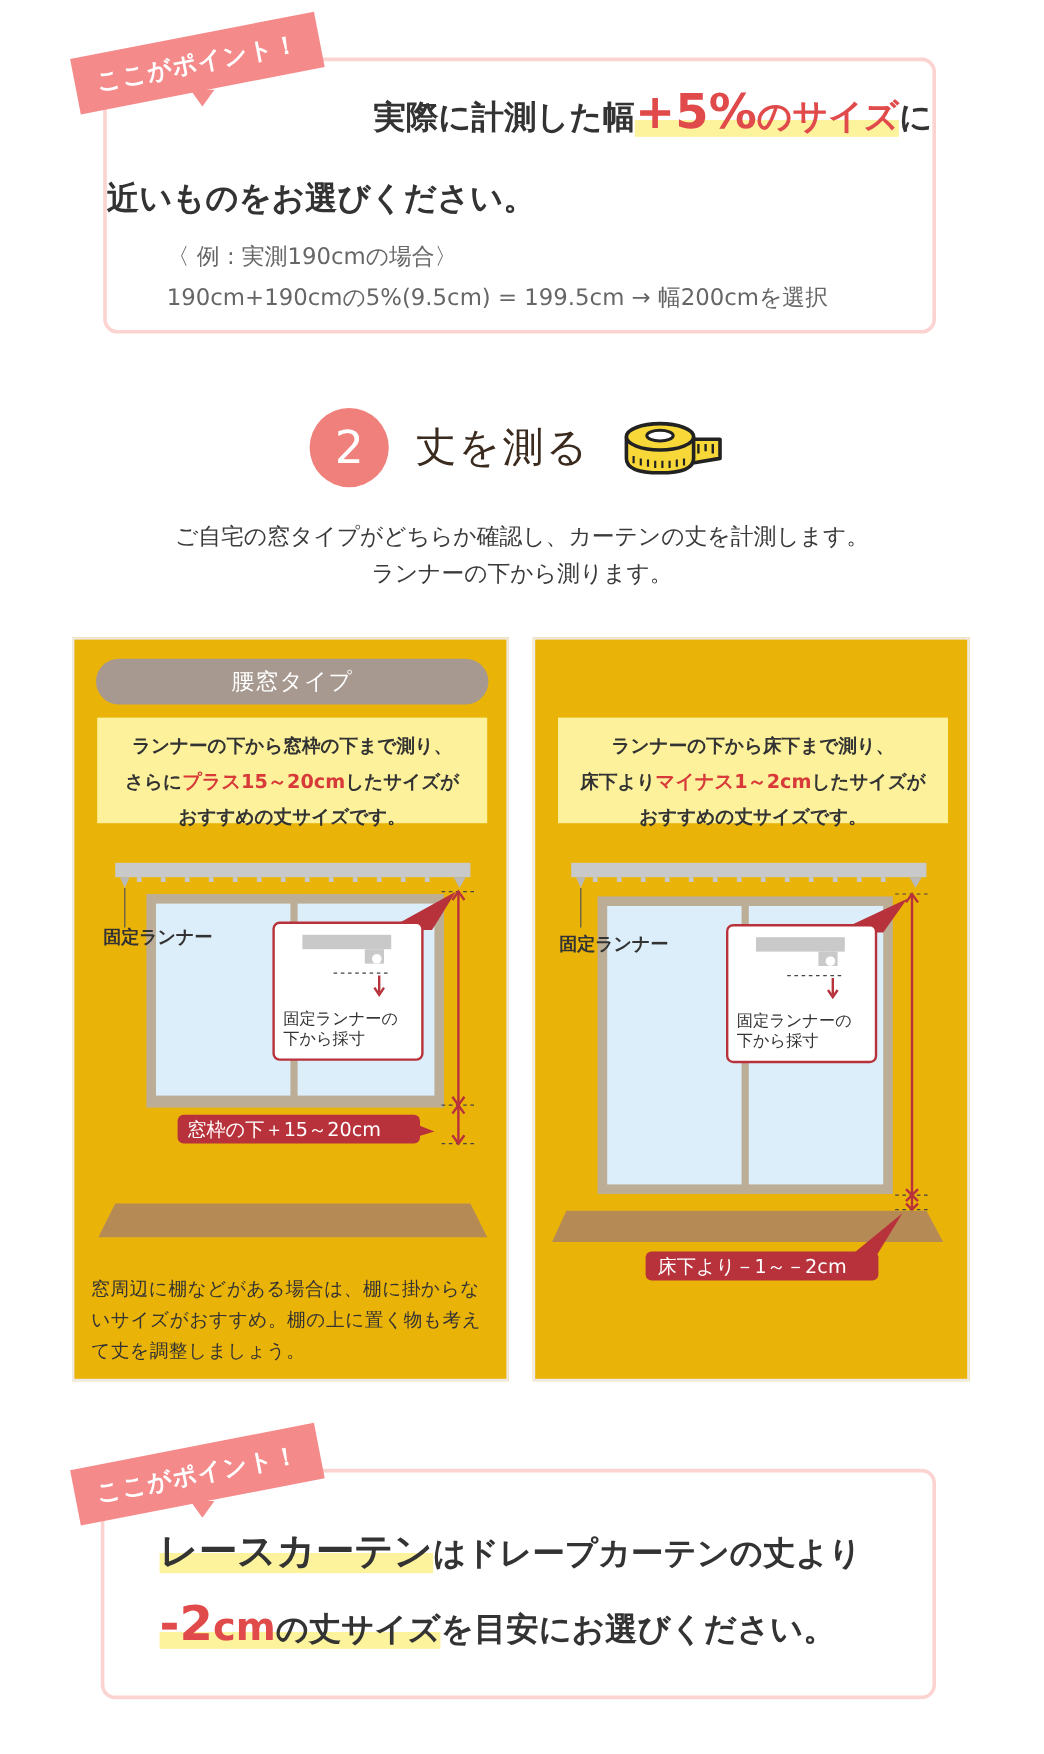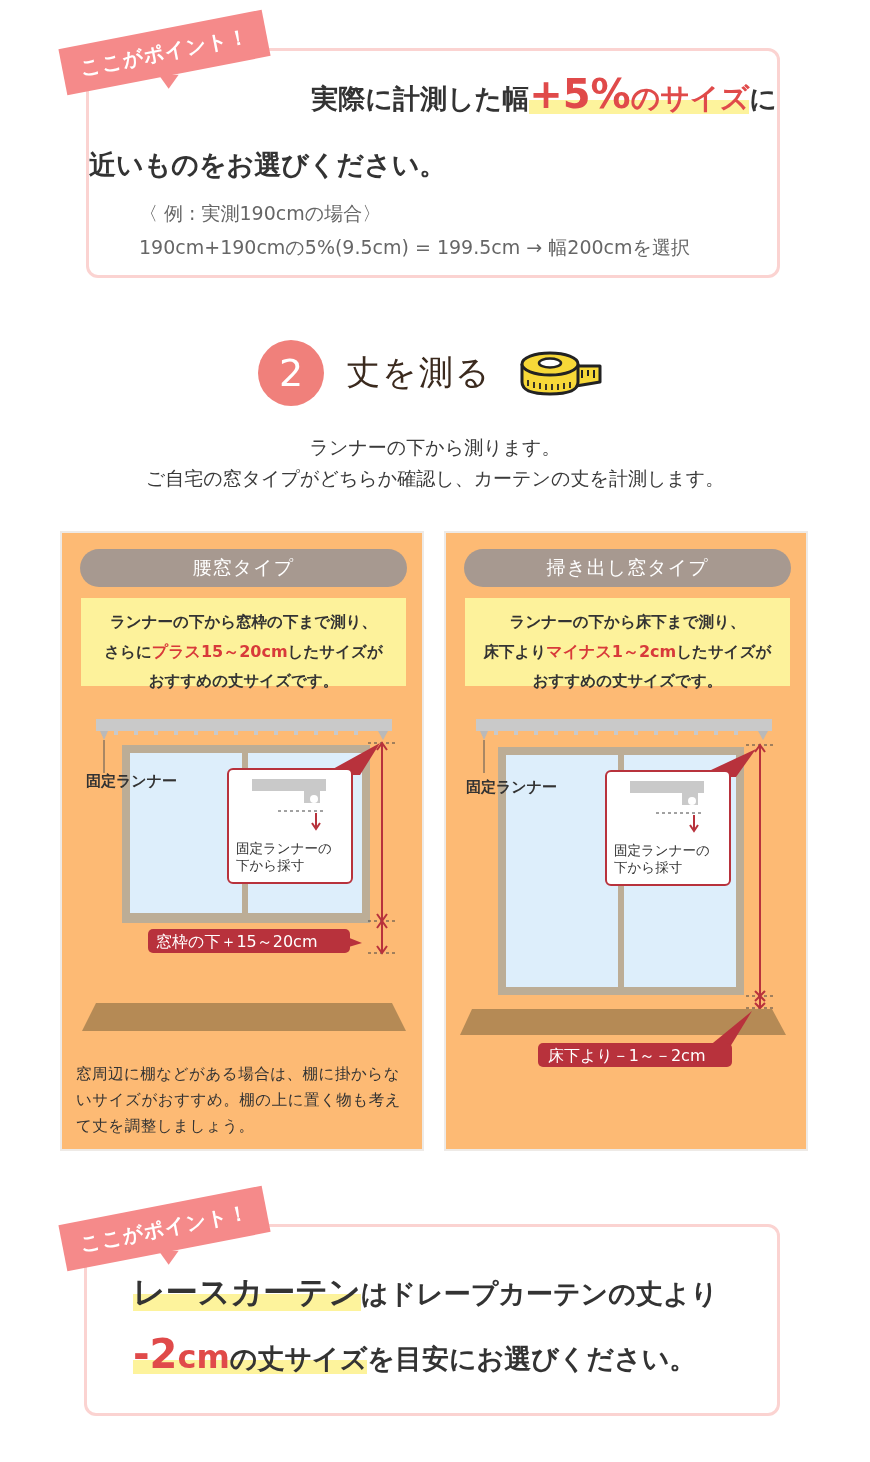--- a/index.html
+++ b/index.html
@@ -26,21 +26,21 @@
 
   
   .sec-head { position: absolute; top: 340px; left: 258px; display: flex; align-items: center; }
   .num-circle { width: 66px; height: 66px; border-radius: 50%; background: #f0807b; color: #fff; font-size: 38px;
                 display: flex; align-items: center; justify-content: center; }
   .sec-title { margin-left: 22px; font-size: 34px; font-weight: normal; color: #3b2a1e; letter-spacing: 2px; }
   .tape { margin-left: 26px; }
   .intro { position: absolute; top: 432px; left: 0; width: 870px; text-align: center; font-size: 19px; color: #3a3a3a; line-height: 31px; }
 
   
-  .card { position: absolute; top: 531px; width: 364px; height: 620px; border: 2px solid #eeeae6; background: #fdba74; }
+  .card { position: absolute; top: 531px; width: 364px; height: 620px; border: 2px solid #eeeae6; background: #eab308; }
   #card1 { left: 60px; }
   #card2 { left: 444px; }
   .pill { position: absolute; left: 18px; top: 16px; width: 327px; height: 38px; border-radius: 19px; background: #a79990;
           color: #fff; font-size: 19px; display: flex; align-items: center; justify-content: center; letter-spacing: 1px; }
   .ybox { position: absolute; left: 19px; top: 65px; width: 325px; height: 88px; background: #fdf29b;
           font-size: 15.5px; font-weight: bold; color: #333; text-align: center; line-height: 29px; padding-top: 10px; }
   .ybox .red { color: #d83a3a; font-size: 16px; }
   .note { position: absolute; left: 14px; top: 528px; width: 340px; font-size: 15.5px; line-height: 26px; color: #333; letter-spacing: 0.5px; }
 
   svg text { font-family: "DejaVu Sans", "Liberation Sans", sans-serif; }
@@ -84,22 +84,22 @@
         <line x1="22" y1="35" x2="22" y2="41"></line>
       <line x1="28" y1="36" x2="28" y2="42"></line>
         <line x1="34" y1="36" x2="34" y2="42"></line>
         <line x1="40" y1="36" x2="40" y2="42"></line>
       <line x1="46" y1="35" x2="46" y2="41"></line>
         <line x1="52" y1="34" x2="52" y2="40"></line>
     </g>
   </svg>
 </div>
 <div class="intro">
+  <div>ご自宅の窓タイプがどちらか確認し、カーテンの丈を計測します。</div>
   <div>ランナーの下から測ります。</div>
-  <div>ご自宅の窓タイプがどちらか確認し、カーテンの丈を計測します。</div>
 </div>
 
 <div class="card" id="card1">
   <div class="pill">腰窓タイプ</div>
   <div class="ybox">
     <div>ランナーの下から窓枠の下まで測り、</div>
     <div><span>さらに</span><span class="red">プラス15～20cm</span><span>したサイズが</span></div>
     <div>おすすめの丈サイズです。</div>
   </div>
   <svg width="360" height="330" viewBox="0 0 360 330" style="position:absolute; left:0; top:180px;">
@@ -152,21 +152,20 @@
     <polygon points="280,222 300,230 280,236" fill="#b8323c"></polygon>
     <rect x="86" y="216" width="202" height="24" rx="5" fill="#b8323c"></rect>
     <text x="94" y="234" font-size="16" fill="#fff">窓枠の下＋15～20cm</text>
 
     <polygon points="34,290 330,290 344,318 20,318" fill="#b58a55"></polygon>
   </svg>
   <div class="note">窓周辺に棚などがある場合は、棚に掛からないサイズがおすすめ。棚の上に置く物も考えて丈を調整しましょう。</div>
 </div>
 
 <div class="card" id="card2">
-  <div class="pill">掃き出し窓タイプ</div>
   <div class="ybox">
     <div>ランナーの下から床下まで測り、</div>
     <div><span>床下より</span><span class="red">マイナス1～2cm</span><span>したサイズが</span></div>
     <div>おすすめの丈サイズです。</div>
   </div>
   <svg width="360" height="360" viewBox="0 0 360 360" style="position:absolute; left:0; top:180px;">
 
     <rect x="30" y="6" width="296" height="12" fill="#c9c9c9"></rect>
     <g fill="#c9c9c9">
       <rect x="48" y="18" width="4" height="4"></rect>

